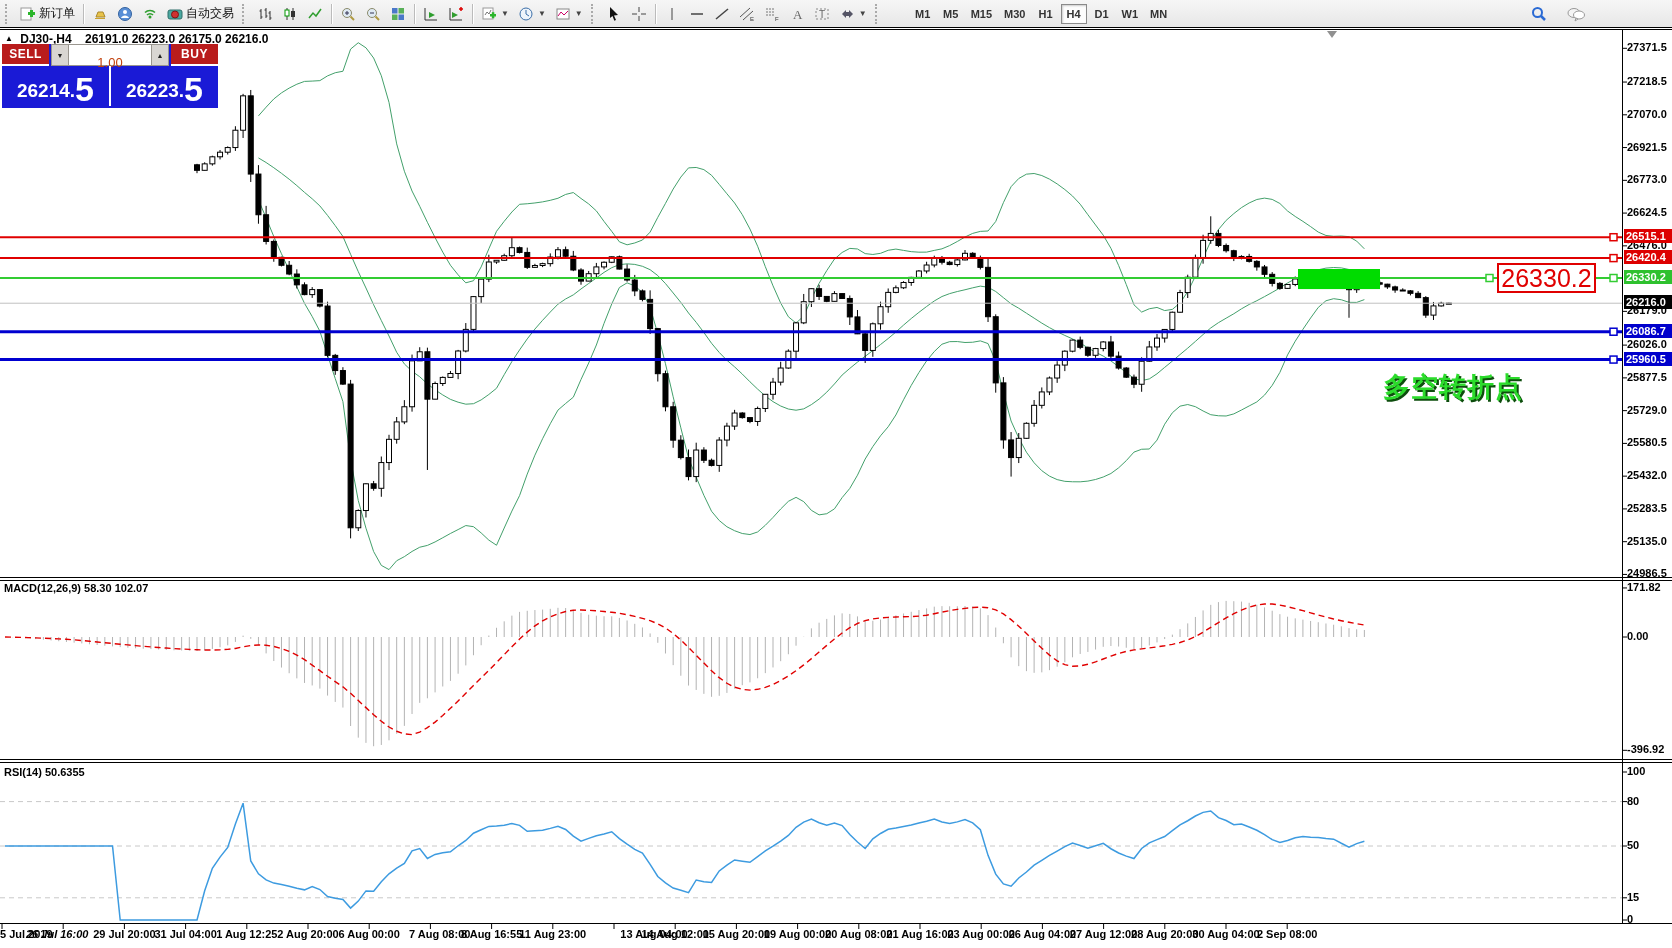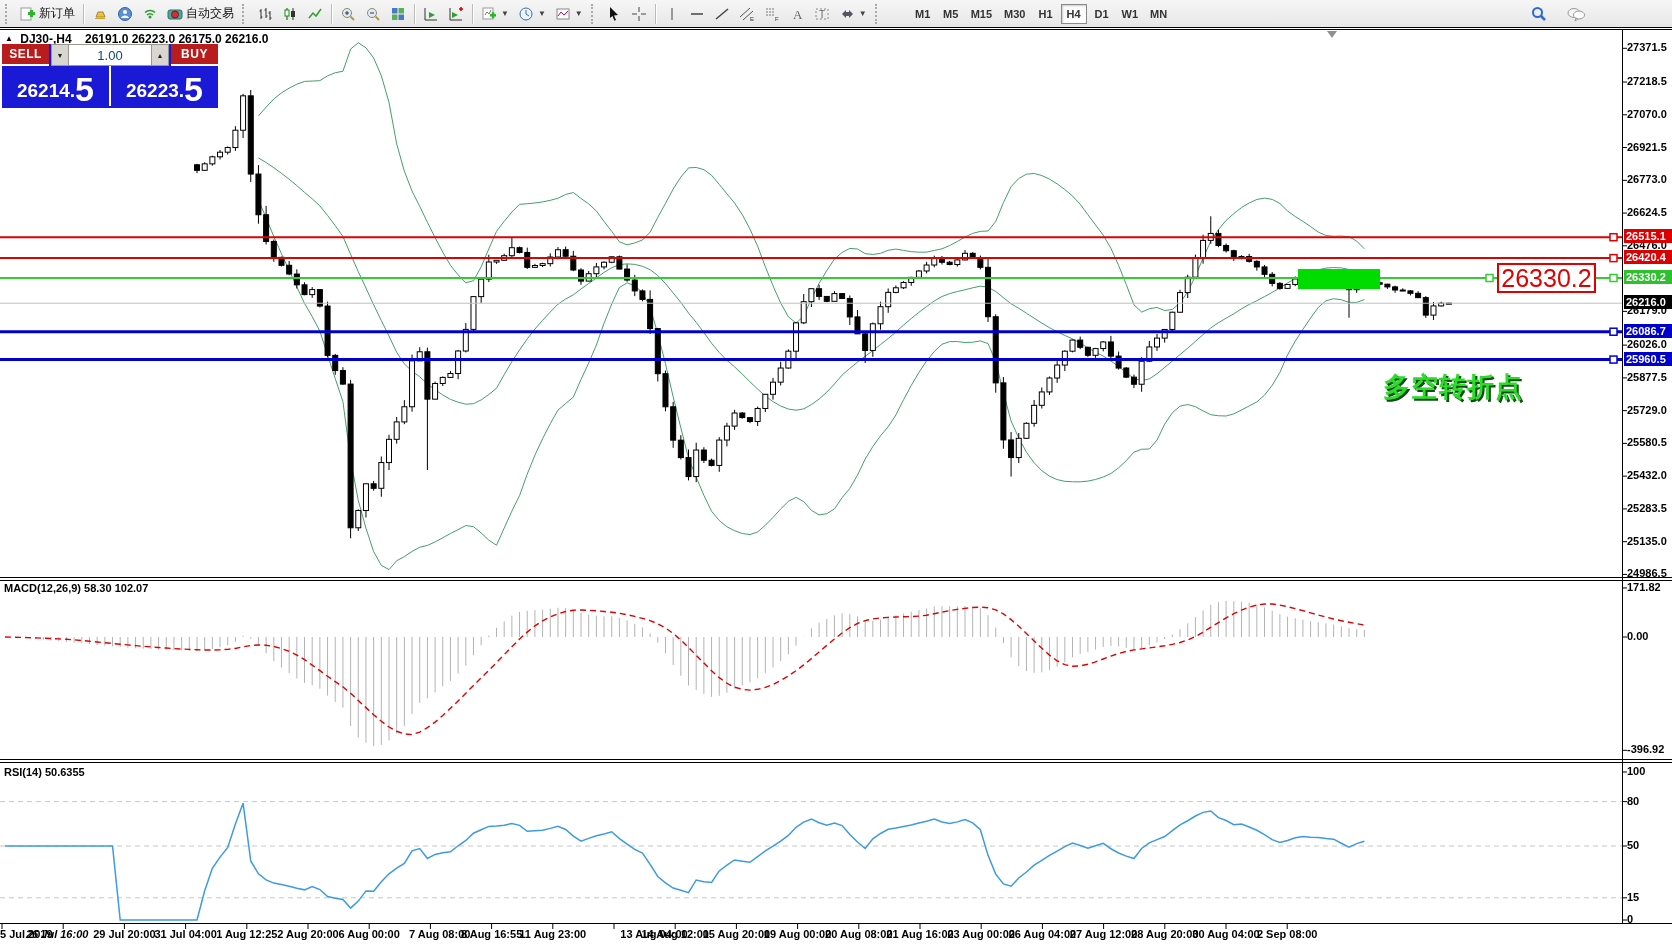--- a/index.html
+++ b/index.html
@@ -29,21 +29,21 @@
   
   .trade-panel{position:absolute;left:2px;top:15px;width:216px;height:64px;background:#1a1ad6;
       pointer-events:auto;}
   .tp-row1{display:flex;height:22px;}
   .tp-btn{width:47px;background:#b91c1c;color:#fff;font:bold 12px "Liberation Sans",sans-serif;
       display:flex;align-items:center;justify-content:center;border:0;border-bottom:2px solid #fff;letter-spacing:.5px;}
   .tp-stepper{flex:1;display:flex;background:#1a1ad6;padding:0 2px;}
   .tp-step{width:18px;background:#d9d6d2;border:1px solid #9a968f;color:#222;font-size:7px;
       display:flex;align-items:center;justify-content:center;}
   .tp-vol{flex:1;background:#fff;border:1px solid #9a968f;border-left:0;border-right:0;
-      font:13px "Liberation Sans",sans-serif;color:#0c4a6e;text-align:center;padding-top:3px;box-sizing:border-box;}
+      font:13px "Liberation Sans",sans-serif;color:#c2410c;text-align:center;padding-top:10px;box-sizing:border-box;}
   .tp-prices{display:flex;height:40px;}
   .tp-price{flex:1;color:#fff;display:flex;align-items:flex-end;justify-content:center;padding-bottom:4px;}
   .tp-price.sell{border-right:2px solid #fff;}
   .tp-price .main{font:bold 19px "Liberation Sans",sans-serif;}
   .tp-price .big{font:bold 34px "Liberation Sans",sans-serif;line-height:26px;}
   
   .ind-label{position:absolute;font:bold 11px "Liberation Sans",sans-serif;color:#000;}
   
   .price-box{position:absolute;left:1497px;top:234px;width:95px;height:26px;border:2px solid #e00000;
      background:#fff;color:#e00000;font:25px "Liberation Sans",sans-serif;text-align:center;line-height:26px;

